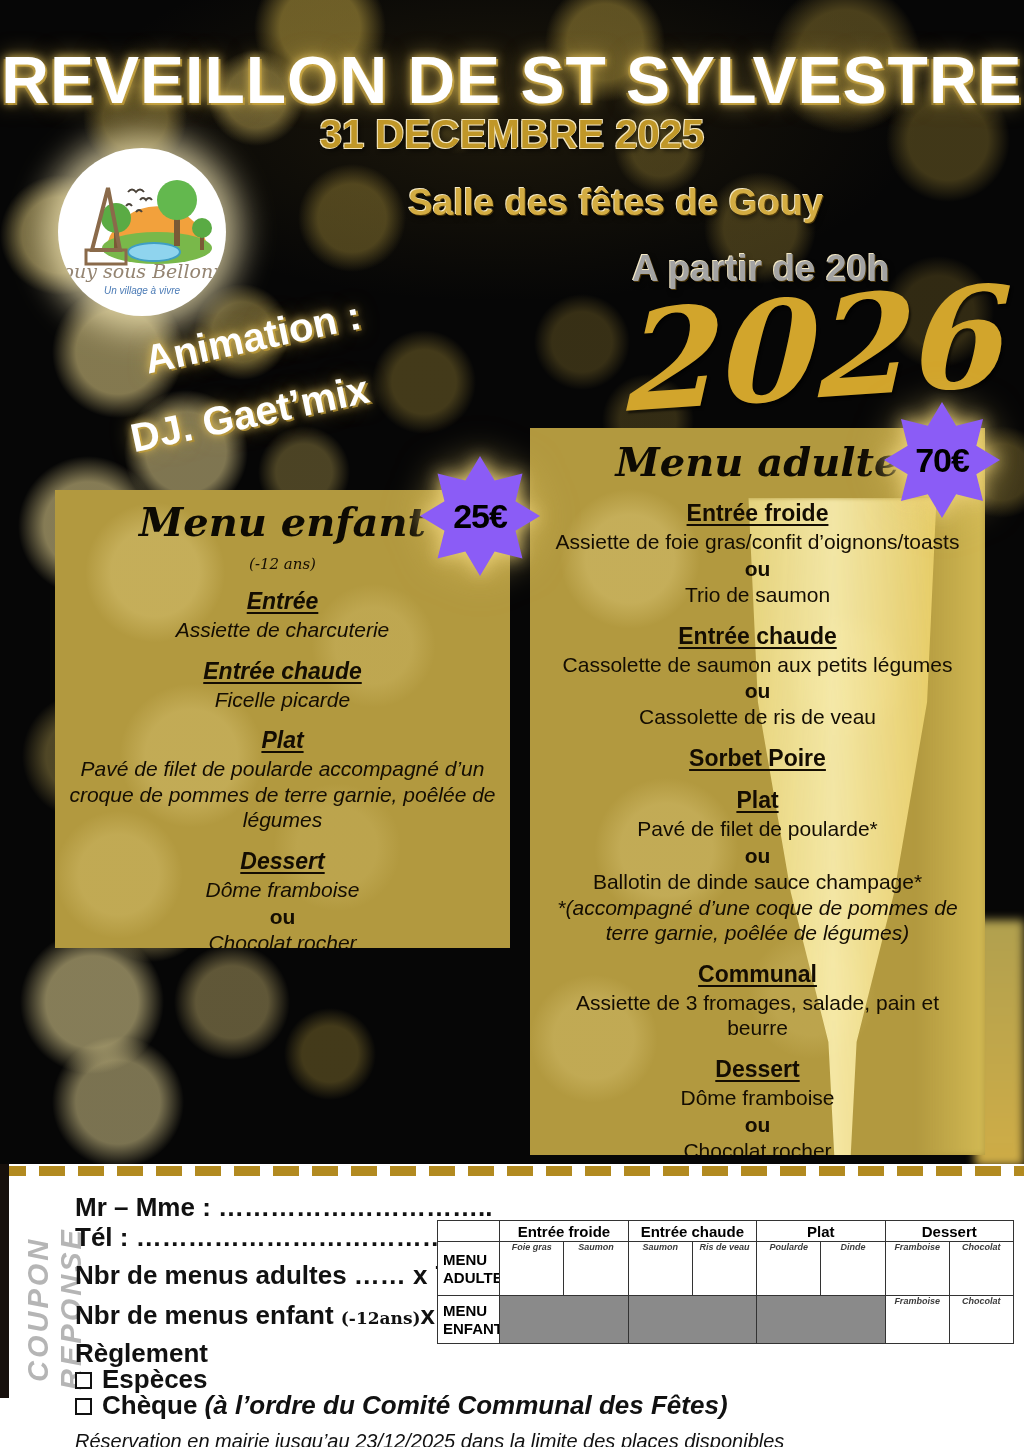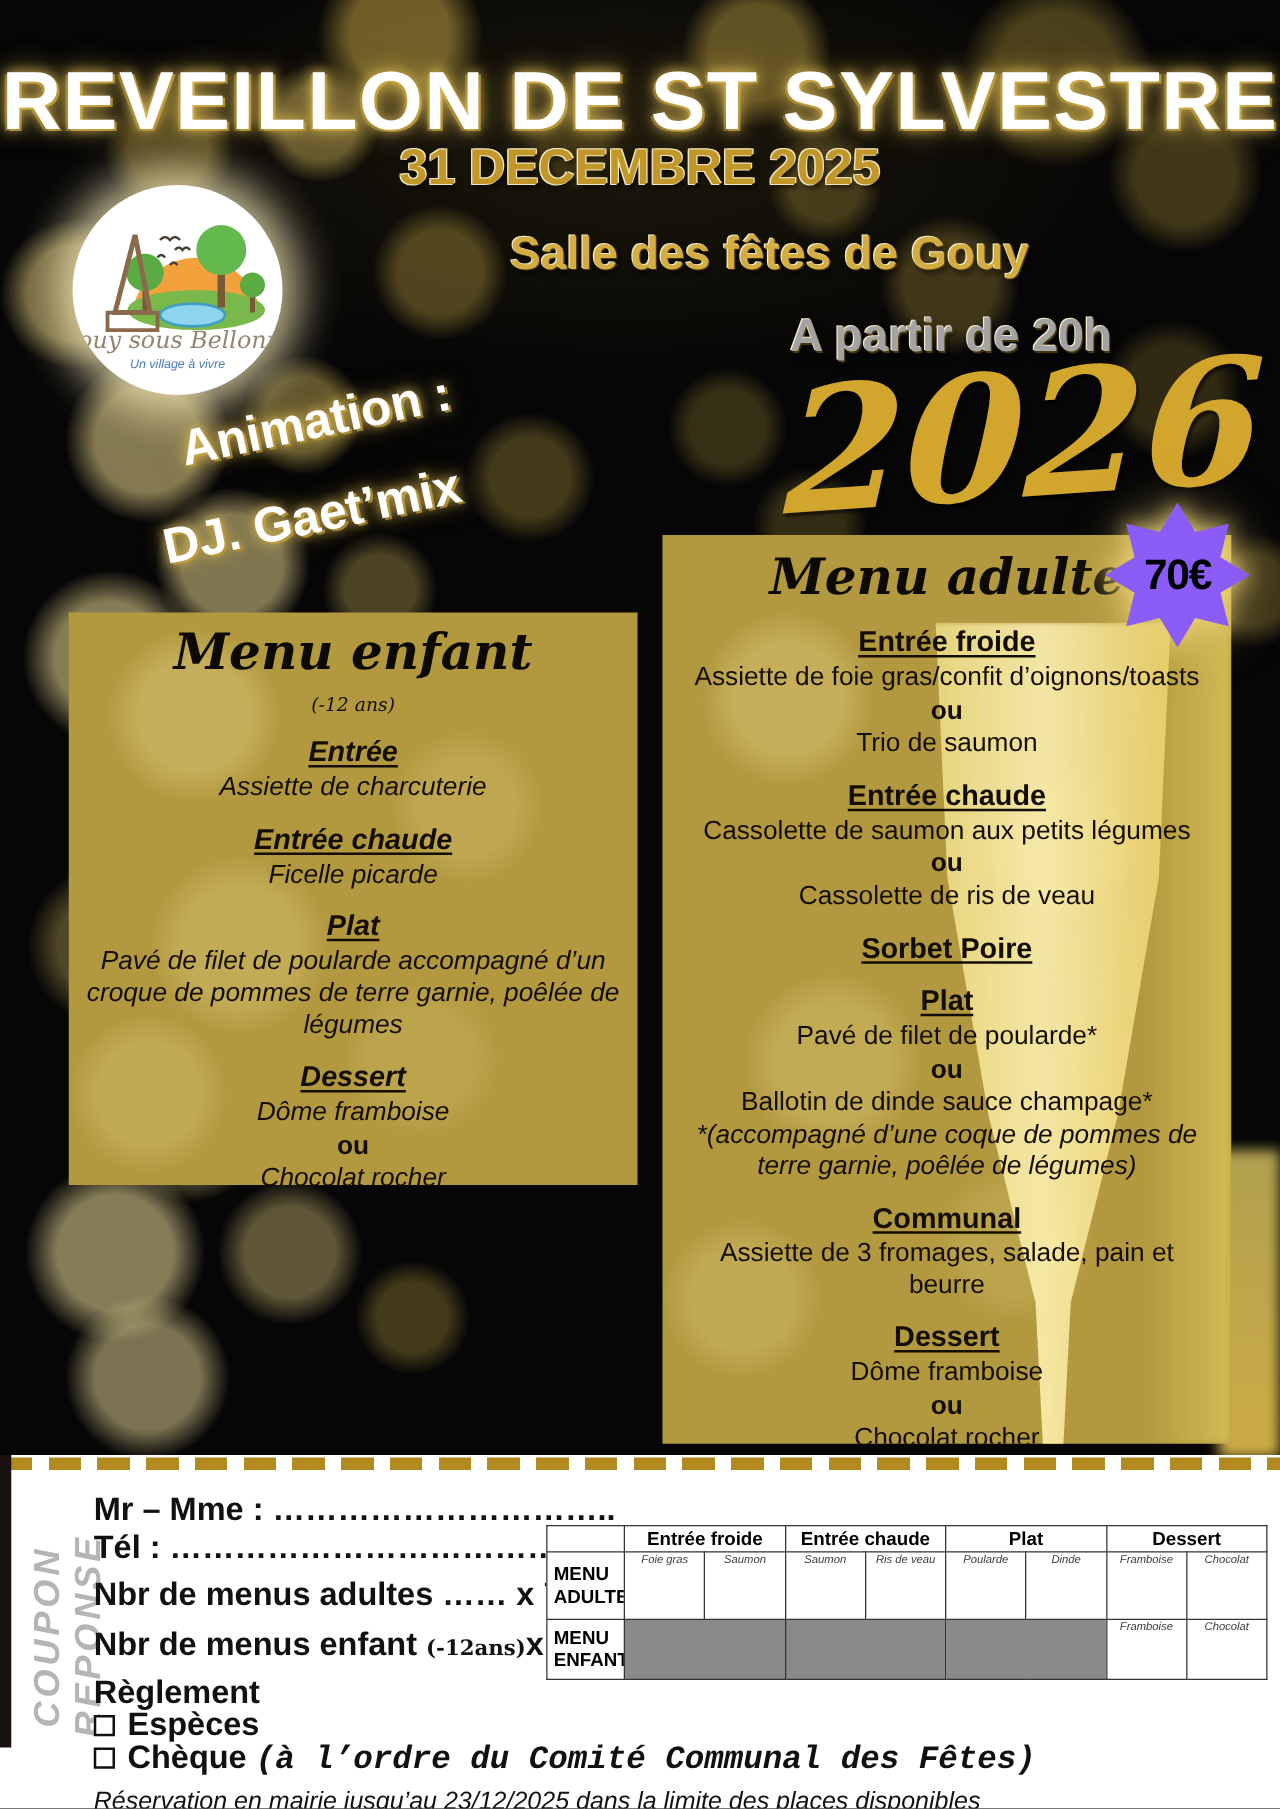--- a/index.html
+++ b/index.html
@@ -184,39 +184,39 @@
   .l-child{ top:136px; }
   .l-child .small{ font-family:"DejaVu Serif", serif; font-weight:bold; font-size:17px; }
   .l-reg{ top:174px; }
   .l-esp{ top:200px; }
   .l-chq{ top:226px; }
   .l-resa{ top:266px; font-weight:normal; font-style:italic; font-size:20px; }
   .cb{
     display:inline-block; width:17px; height:17px; border:2.5px solid #111;
     margin-right:10px; vertical-align:-1px; background:#fff;
   }
-  .chq-note{ font-style:italic;font-family:Liberation Mono, monospace; }
+  .chq-note{ font-style:italic; }
 
   
   .resa{
     position:absolute; left:437px; top:56px; border-collapse:collapse;
     table-layout:fixed; width:577px; background:#fff;
   }
   .resa td{ border:1.5px solid #333; vertical-align:top; overflow:hidden; }
   .resa .ghead{ font-size:15px; font-weight:bold; text-align:center; height:21px; vertical-align:middle; }
   .resa .corner{ height:21px; }
   .resa .rowlabel{
     font-size:15px; font-weight:bold; line-height:1.15; vertical-align:middle;
     padding-left:5px;
   }
   .resa .row-a td{ height:54px; }
   .resa .row-e td{ height:48px; }
   .resa .sub{
     display:block; text-align:center; font-size:9px; font-style:italic; color:#3c3c3c;
-    padding-top:1px; line-height:1.1;
+    padding-top:1px; line-height:1.1;font-weight:bold;
   }
   .resa .gray{ background:#8a8a8a; }
 
   
   .logo svg{ display:block; }
 </style>
 </head>
 <body>
 
 <div class="poster">
@@ -271,20 +271,25 @@
       <div class="mi">Ficelle picarde</div>
       <div class="mh">Plat</div>
       <div class="mi">Pavé de filet de poularde accompagné d’un croque de pommes de terre garnie, poêlée de légumes</div>
       <div class="mh">Dessert</div>
       <div class="mi">Dôme framboise</div>
       <div class="mor">ou</div>
       <div class="mi">Chocolat rocher</div>
 
     </div>
   </section>
+  <div class="star star-25">
+    <div class="star-shape">
+      <span>25€</span>
+    </div>
+  </div>
 
   <section class="menu-box adulte">
     <div class="glass"></div>
     <div class="glass-right"></div>
     <div class="inner">
       <h2 class="menu-title">Menu adulte</h2>
       <div class="mh">Entrée froide</div>
       <div class="mi">Assiette de foie gras/confit d’oignons/toasts</div>
       <div class="mor">ou</div>
       <div class="mi">Trio de saumon</div>

